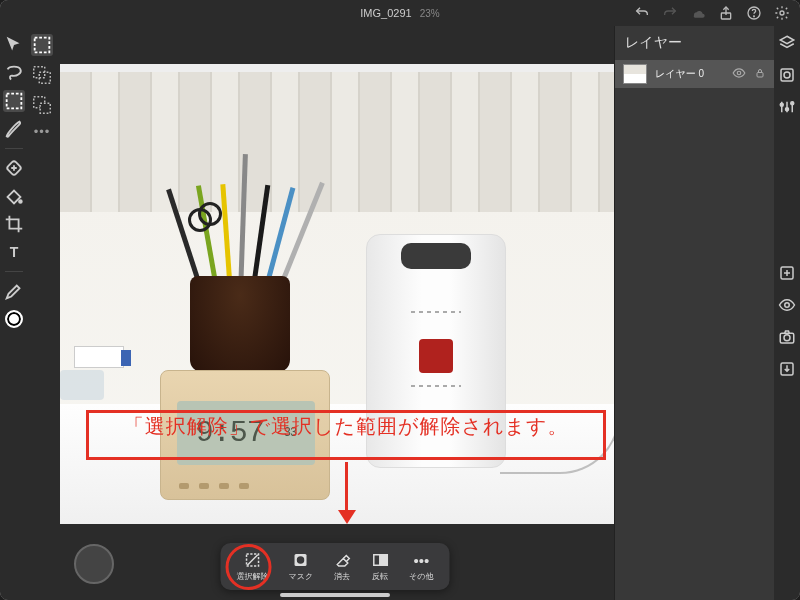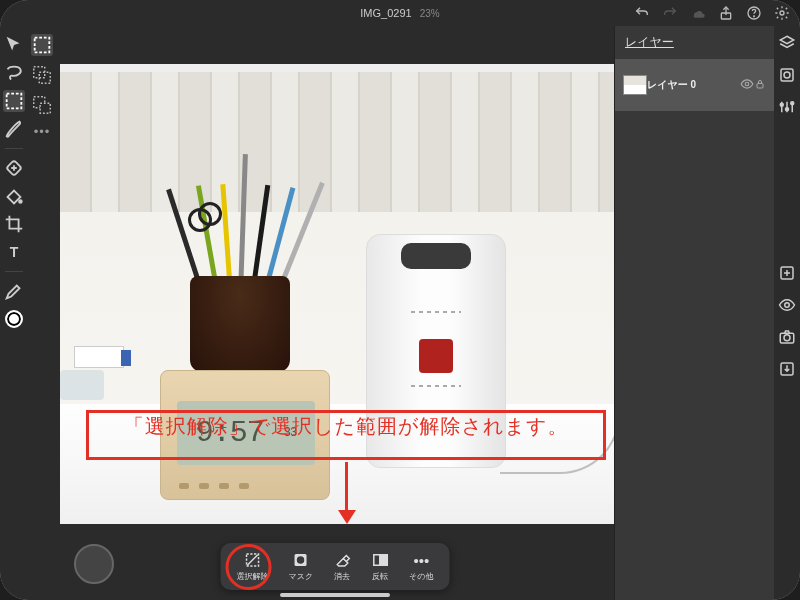--- a/index.html
+++ b/index.html
@@ -7,21 +7,21 @@
     width: 800px; height: 600px;
     background: #1e1e1e;
     font-family: -apple-system, "Hiragino Sans", sans-serif;
     color: #ddd;
     overflow: hidden;
     position: relative;
   }
   
   .device {
     width: 800px; height: 600px;
-    border-radius: 28px;
+    border-radius: 8px;
     background: #a3a3a3;
     position: relative;
     overflow: hidden;
   }
 
   
   .header {
     height: 26px;
     display: flex;
     align-items: center;
@@ -231,27 +231,26 @@
   }
 
   
   .right-panel {
     width: 160px;
     background:#383838;
     border-left:1px solid #222;
     display:flex; flex-direction:column;
   }
   .right-panel .title {
-    font-size:12px; color:#ddd; padding:8px 10px;text-decoration:underline;
+    font-size:14px; color:#ddd; padding:8px 10px;
   }
   .layer-row {
     background:#555; margin:0 0 0 0;
-    display:flex; align-items:center; 
-    padding:16px 8px;
-    font-weight:bold;
+    display:flex; align-items:center; gap:8px;
+    padding:4px 8px;
   }
   .layer-thumb {
     width:24px; height:20px; background:#ddd; border:1px solid #888;
     background: linear-gradient(#e7e4dd 50%,#fff 50%);
   }
   .layer-name { font-size:10px; color:#eee; flex:1;}
   .layer-eye { color:#aaa; font-size:11px;}
   .layer-lock { color:#aaa; font-size:10px;}
 
   

